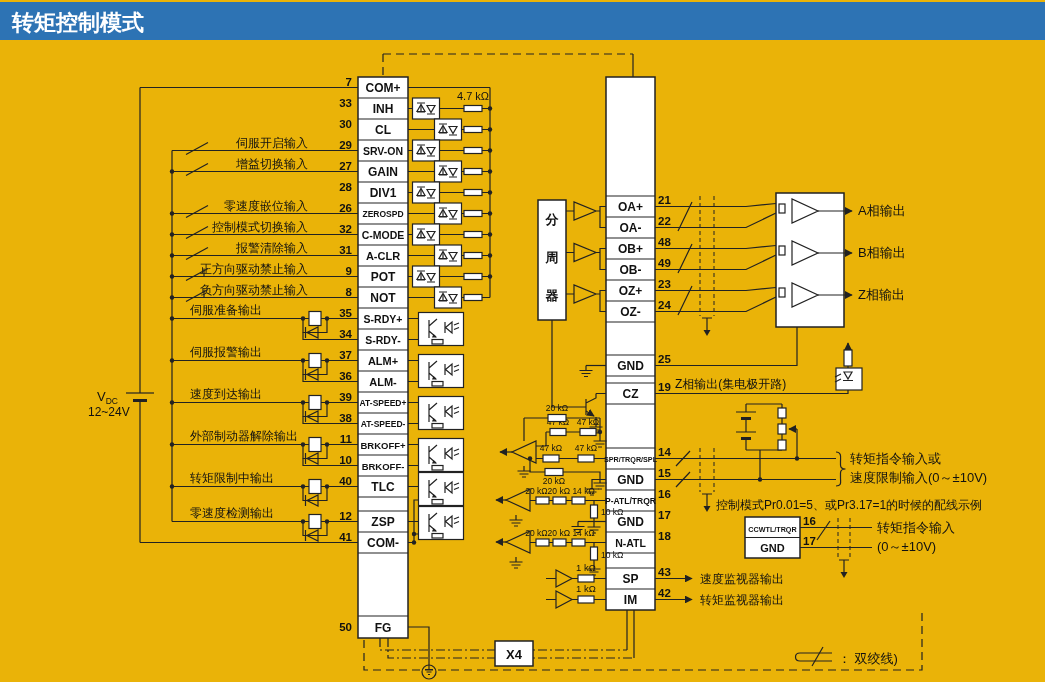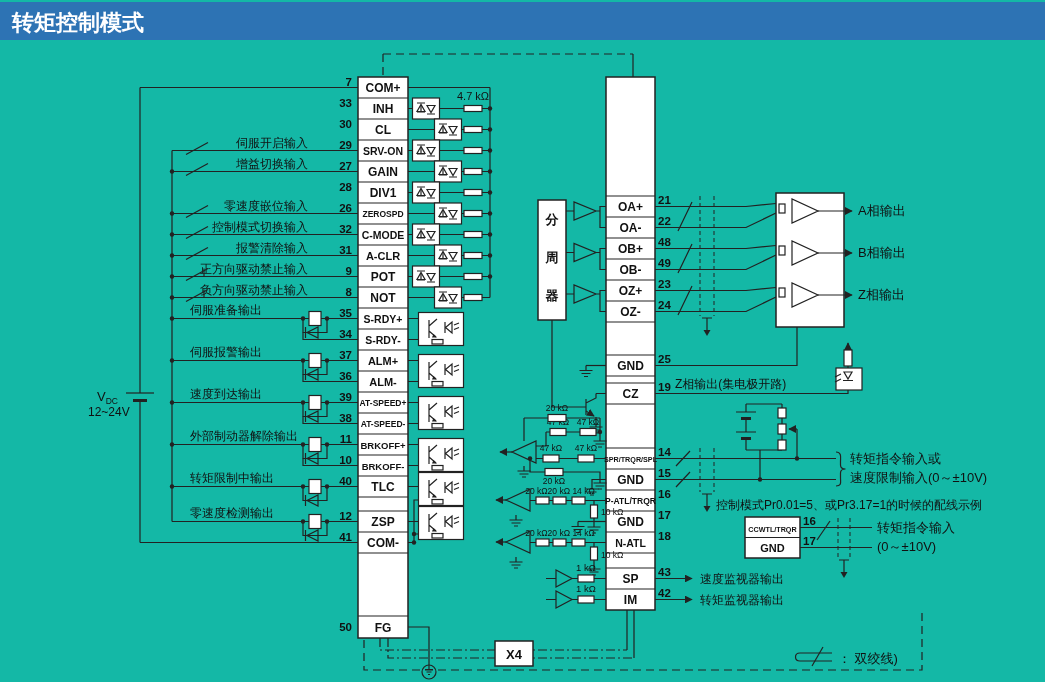--- a/index.html
+++ b/index.html
@@ -1,16 +1,16 @@
 <!DOCTYPE html>
 <html><head>
 <meta charset="utf-8">
 <style>
   html,body{margin:0;padding:0;background:#fff;}
-  .page{width:1045px;height:682px;position:relative;background:#14b8a6;overflow:hidden;}
+  .page{width:1045px;height:682px;position:relative;background:#eab308;overflow:hidden;}
   svg text{font-family:"Liberation Sans","DejaVu Sans",sans-serif;fill:#111;}
   .s{stroke:#222;fill:none;stroke-width:1.2px;}
   .thick{stroke:#222;fill:none;stroke-width:3px;}
   .dash{stroke:#222;fill:none;stroke-width:1.2px;stroke-dasharray:8 5;}
   .dash2{stroke:#222;fill:none;stroke-width:1px;stroke-dasharray:4 3;}
   .dashdot{stroke:#222;fill:none;stroke-width:1.2px;stroke-dasharray:9 3 2 3;}
   .rr{fill:#fff;stroke:#222;stroke-width:1.2px;}
   .box{fill:#fff;stroke:#222;stroke-width:1.5px;}
   .dot{fill:#222;stroke:none;}
   .b{font-weight:bold;}

